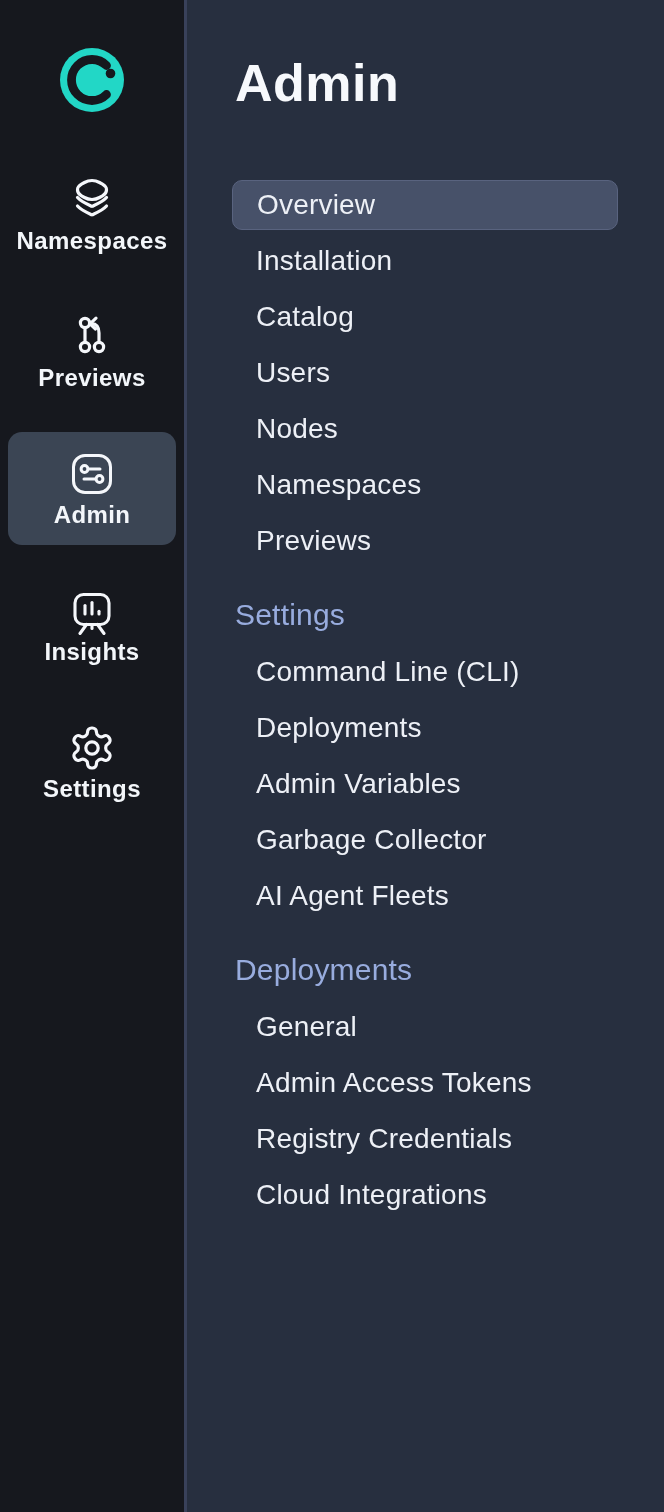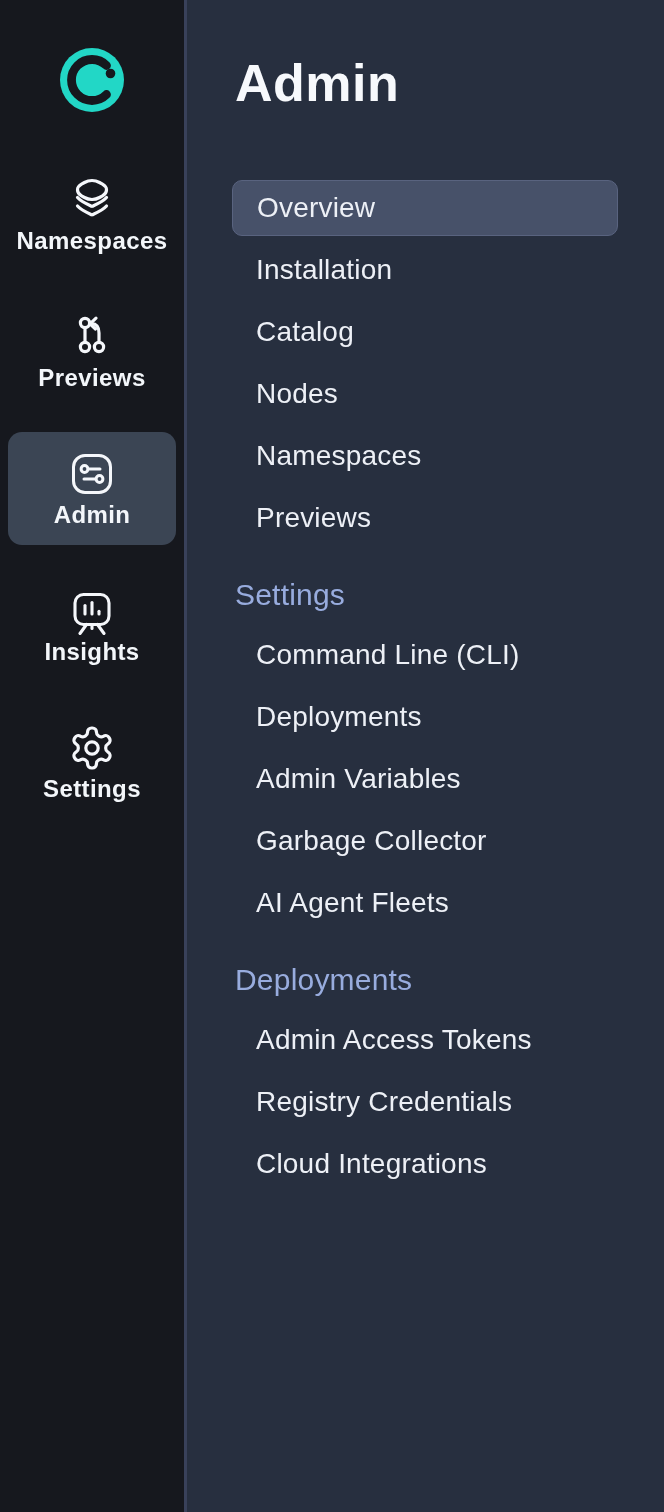--- a/index.html
+++ b/index.html
@@ -58,21 +58,21 @@
     color:var(--title);letter-spacing:.5px;
   }
   .section{margin-top:32px}
   .section.first{margin-top:71px}
   .section-heading{
     font-size:30px;line-height:34px;padding-left:3px;
     color:var(--heading);letter-spacing:.2px;
   }
   .section-items{margin-top:15px;display:flex;flex-direction:column;gap:6px}
   .item{
-    height:56px;border-radius:10px;
+    height:50px;border-radius:10px;
     display:flex;align-items:center;padding:0 24px;
     font-size:28px;color:var(--text);letter-spacing:.2px;
     cursor:pointer;
   }
   .item.selected{
     background:var(--row-selected);
     border:1px solid var(--row-border);
   }
 </style>
 </head>
@@ -151,38 +151,40 @@
   </aside>
 
   <main class="panel">
     <h1 class="page-title">Admin</h1>
     <div id="panel-sections">
         <section class="section first">
           <div class="section-items">
             <div class="item selected">Overview</div>
             <div class="item">Installation</div>
             <div class="item">Catalog</div>
+            <div class="item">Users</div>
             <div class="item">Nodes</div>
             <div class="item">Namespaces</div>
             <div class="item">Previews</div>
           </div>
         </section>
         <section class="section">
           <div class="section-heading">Settings</div>
           <div class="section-items">
             <div class="item">Command Line (CLI)</div>
             <div class="item">Deployments</div>
             <div class="item">Admin Variables</div>
             <div class="item">Garbage Collector</div>
             <div class="item">AI Agent Fleets</div>
           </div>
         </section>
         <section class="section">
           <div class="section-heading">Deployments</div>
           <div class="section-items">
+            <div class="item">General</div>
             <div class="item">Admin Access Tokens</div>
             <div class="item">Registry Credentials</div>
             <div class="item">Cloud Integrations</div>
           </div>
         </section>
       </div>
   </main>
 
 </div>
 

